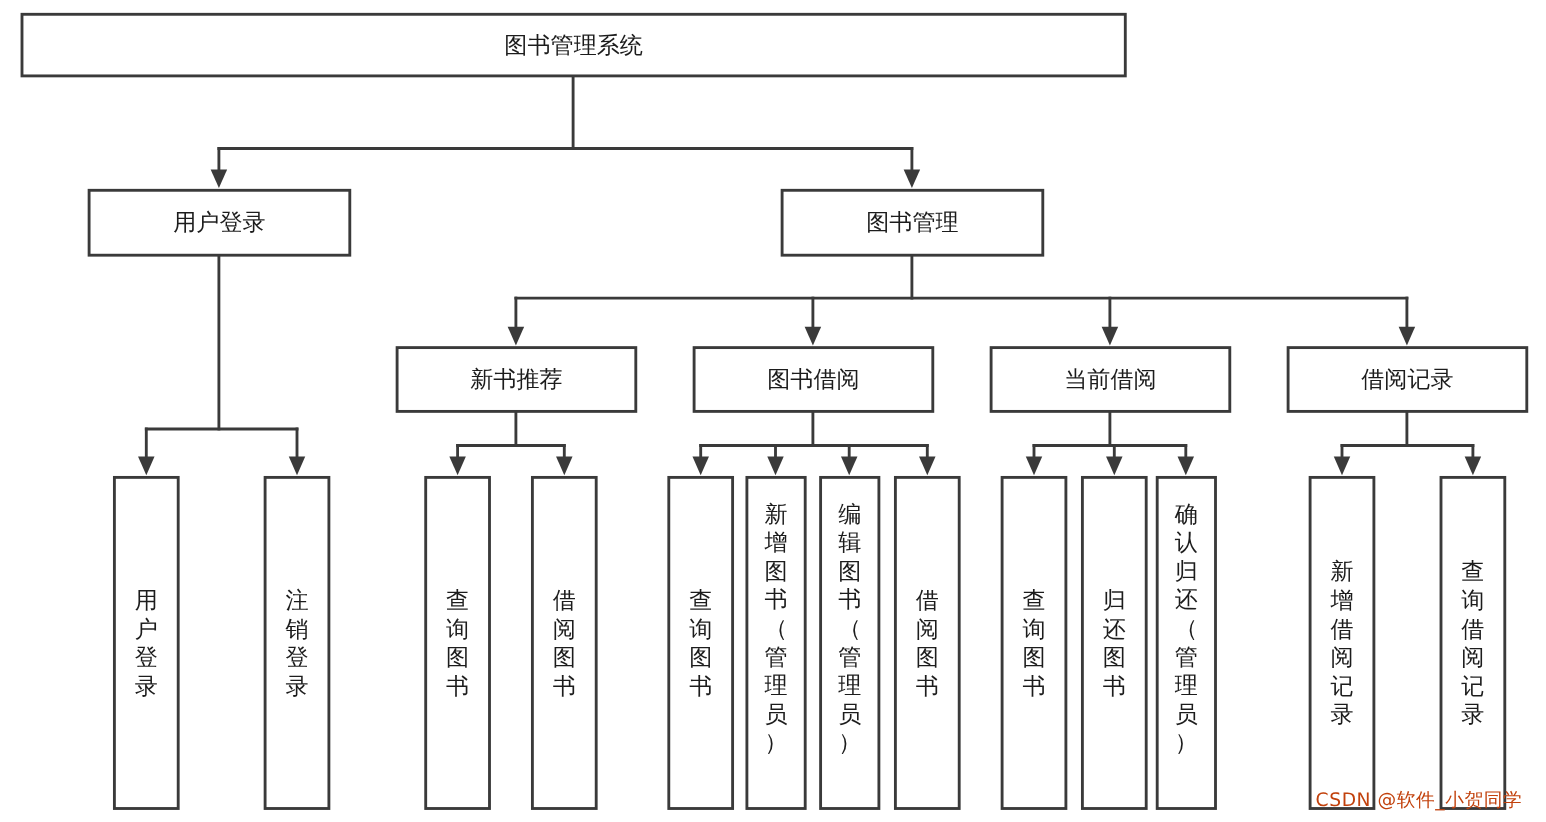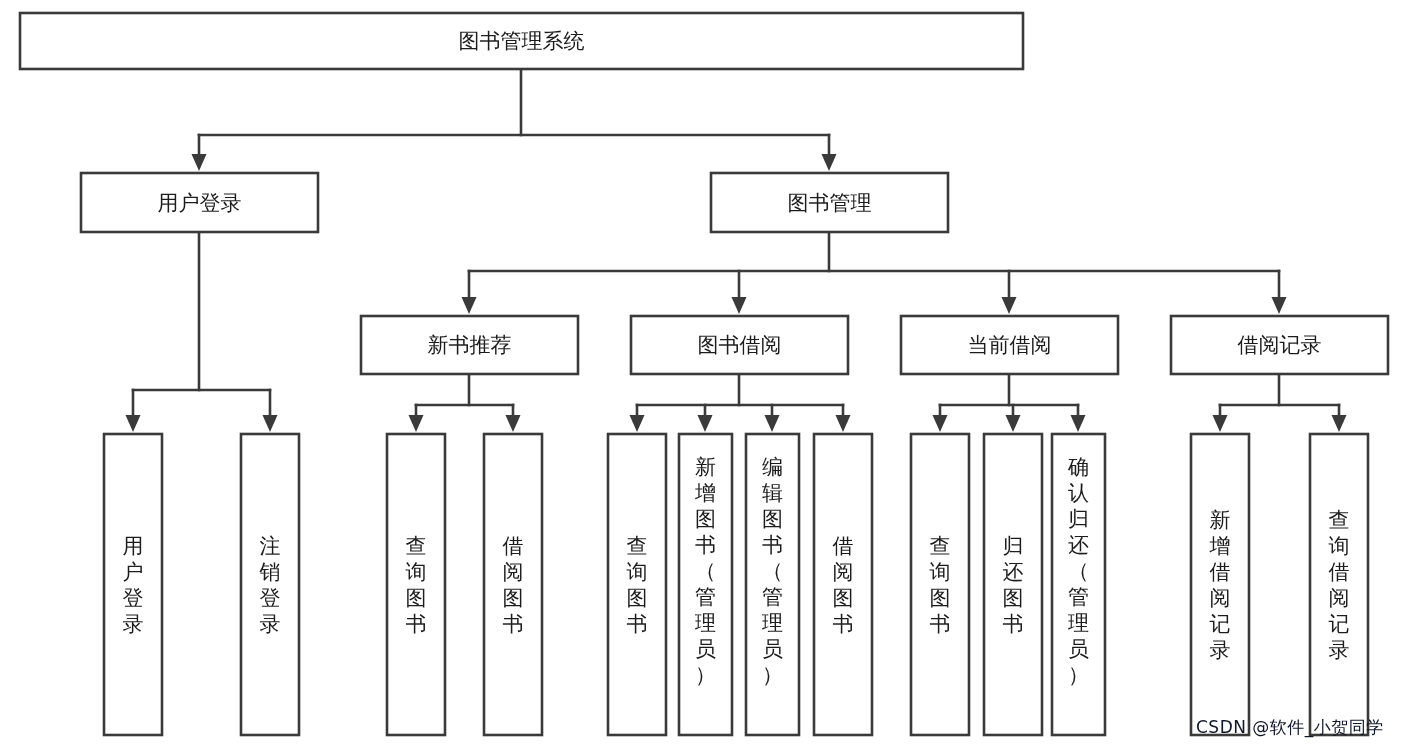--- a/index.html
+++ b/index.html
@@ -202,14 +202,14 @@
         <g>
           <rect x="1191" y="434" width="58" height="301" class="node-box"></rect>
           <text x="1220" class="node-label-vertical"><tspan x="1220" y="526.78">新</tspan><tspan x="1220" y="552.78">增</tspan><tspan x="1220" y="578.78">借</tspan><tspan x="1220" y="604.78">阅</tspan><tspan x="1220" y="630.78">记</tspan><tspan x="1220" y="656.78">录</tspan></text>
         </g>
         <g>
           <rect x="1310" y="434" width="58" height="301" class="node-box"></rect>
           <text x="1339" class="node-label-vertical"><tspan x="1339" y="526.78">查</tspan><tspan x="1339" y="552.78">询</tspan><tspan x="1339" y="578.78">借</tspan><tspan x="1339" y="604.78">阅</tspan><tspan x="1339" y="630.78">记</tspan><tspan x="1339" y="656.78">录</tspan></text>
         </g>
       </g>
   </svg>
-  <div class="watermark-text" style="left: 1196px; top: 716px; color: #0f172a;">CSDN @软件_小贺同学</div>
+  <div class="watermark-text" style="left: 1196px; top: 716px; color: #c2410c;">CSDN @软件_小贺同学</div>
 </div>
 
 </body></html>

